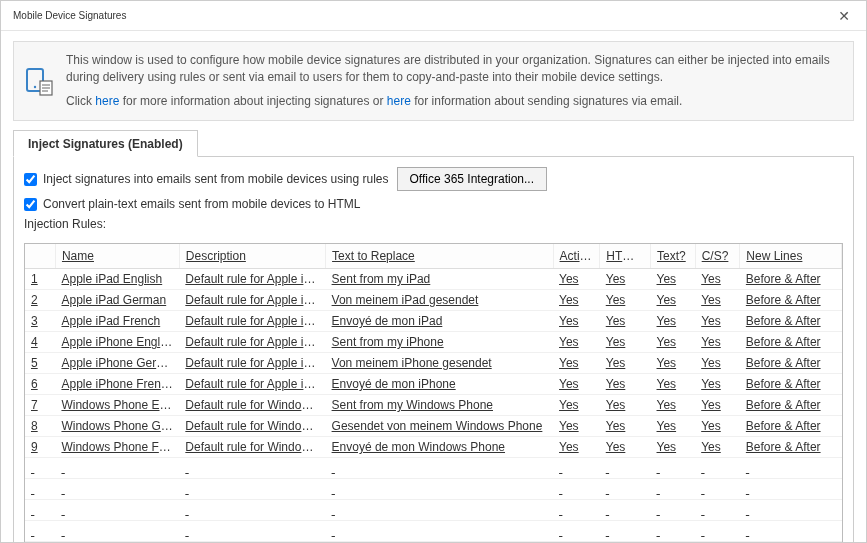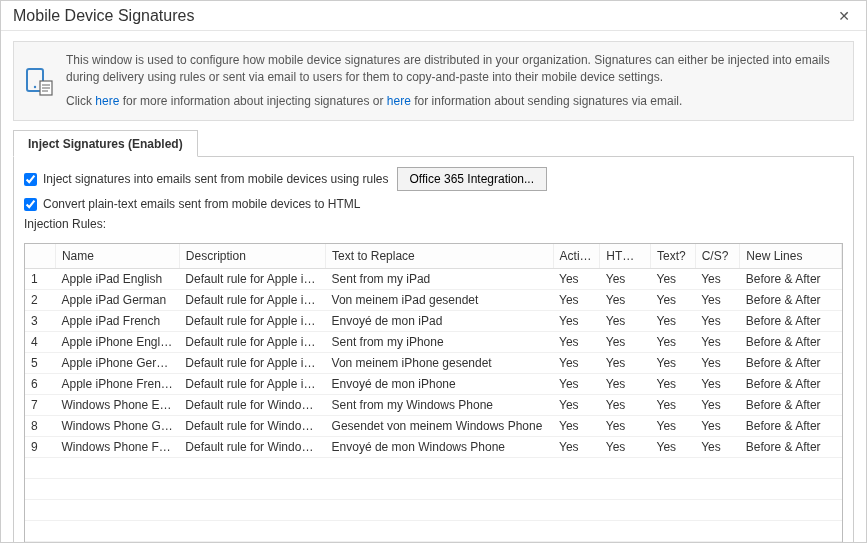--- a/index.html
+++ b/index.html
@@ -15,21 +15,21 @@
     border: 1px solid #ccc;
   }
   .titlebar {
     height: 30px;
     display: flex;
     align-items: center;
     padding: 0 8px 0 12px;
     border-bottom: 1px solid #e5e5e5;
     justify-content: space-between;
   }
-  .titlebar-title { font-size: 16px; color: #333; }
+  .titlebar-title { font-size: 10px; color: #333; }
   .close-x { width: 28px; text-align: center; font-size: 14px; color: #555; cursor: pointer; }
   .info-panel {
     margin: 10px 12px 8px 12px;
     border: 1px solid #ddd;
     background: #f7f7f7;
     padding: 10px 12px 10px 10px;
     display: flex;
     gap: 10px;
     color: #555;
     line-height: 1.45;
@@ -77,20 +77,21 @@
     background: #f3f3f3;
     padding: 4px 12px;
     cursor: pointer;
     font-family: inherit;
     font-size: 12px;
   }
   .section-label { margin: 6px 0 12px 0; color:#333; }
   .grid {
     border: 1px solid #bbb;
     background:#fff;
+    text-decoration:underline;
   }
   table {
     width: 100%;
     border-collapse: collapse;
     table-layout: fixed;
   }
   thead th {
     text-align: left;
     font-weight: normal;
     background: #fdfdfd;

